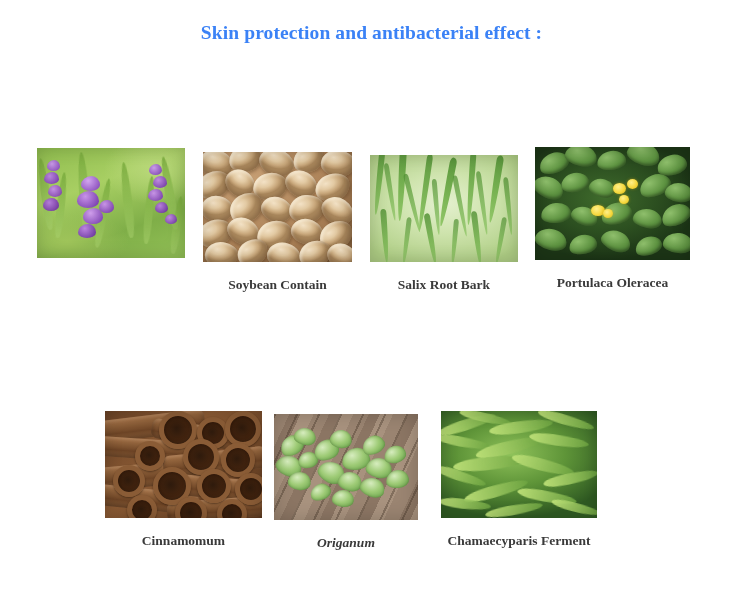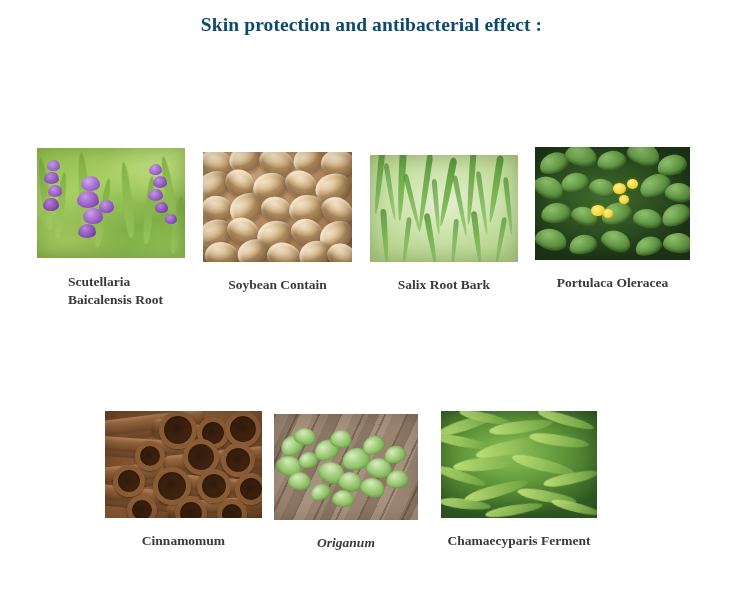--- a/index.html
+++ b/index.html
@@ -12,24 +12,24 @@
     height: 615px;
     position: relative;
     font-family: "Liberation Serif", "DejaVu Serif", serif;
     overflow: hidden;
   }
 
   
   .title-block {
     position: absolute;
     left: 0;
-    top: 12px;
+    top: 20px;
     width: 743px;
     text-align: center;
-    color: #0c4a6e;
+    color: #3b82f6;
     font-weight: bold;
     font-size: 19.5px;
     line-height: 25px;
     letter-spacing: 0.1px;
   }
   .title-line { display: block; white-space: nowrap; }
 
   
   .card { position: absolute; }
 
@@ -207,21 +207,20 @@
       <div class="petal" style="left:41px; top:76px; width:18px; height:14px; background:radial-gradient(circle at 38% 32%,#bb84df,#5d2a92);"></div>
       <div class="petal" style="left:62px; top:52px; width:15px; height:13px; background:radial-gradient(circle at 38% 32%,#c894e6,#6b31a0);"></div>
 
       <div class="petal" style="left:112px;top:16px; width:13px; height:11px; background:radial-gradient(circle at 38% 35%,#c99ce8,#743aa9);"></div>
       <div class="petal" style="left:116px;top:28px; width:14px; height:12px; background:radial-gradient(circle at 38% 35%,#bf8ce0,#67309b);"></div>
       <div class="petal" style="left:111px;top:41px; width:15px; height:12px; background:radial-gradient(circle at 38% 35%,#c694e5,#6e34a3);"></div>
       <div class="petal" style="left:118px;top:54px; width:13px; height:11px; background:radial-gradient(circle at 38% 35%,#b87fdb,#5c2a90);"></div>
       <div class="petal" style="left:128px;top:66px; width:12px; height:10px; background:radial-gradient(circle at 38% 35%,#c08ae0,#66309a);"></div>
     </div>
   </div>
-  <div class="caption left" style="margin-top:15px; margin-left:31px; width:120px;">Scutellaria Baicalensis Root</div>
 </div>
 
 <div class="card" style="left:203px; top:152px; width:149px;">
   <div class="photo p2-bg" style="width:149px; height:110px;">
     <div class="layer">
       <div class="bean" style="left:-4px;  top:-2px; width:34px; height:27px; transform:rotate(18deg);"></div>
       <div class="bean" style="left:26px;  top:-6px; width:32px; height:26px; transform:rotate(-12deg);"></div>
       <div class="bean" style="left:56px;  top:-3px; width:35px; height:27px; transform:rotate(25deg);"></div>
       <div class="bean" style="left:90px;  top:-5px; width:31px; height:25px; transform:rotate(-20deg);"></div>
       <div class="bean" style="left:118px; top:-2px; width:34px; height:27px; transform:rotate(10deg);"></div>

